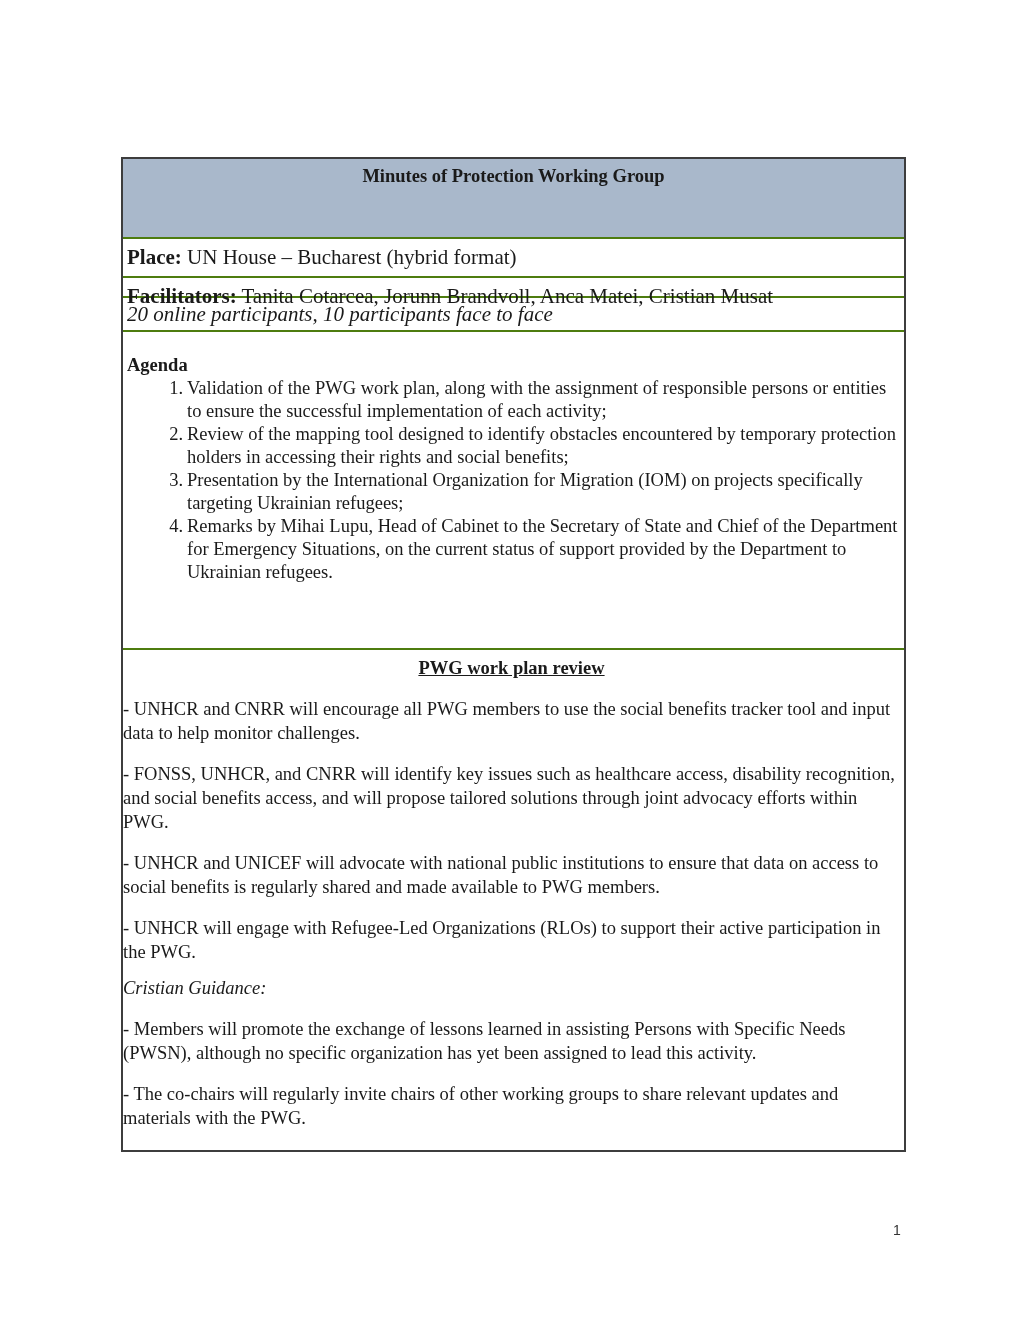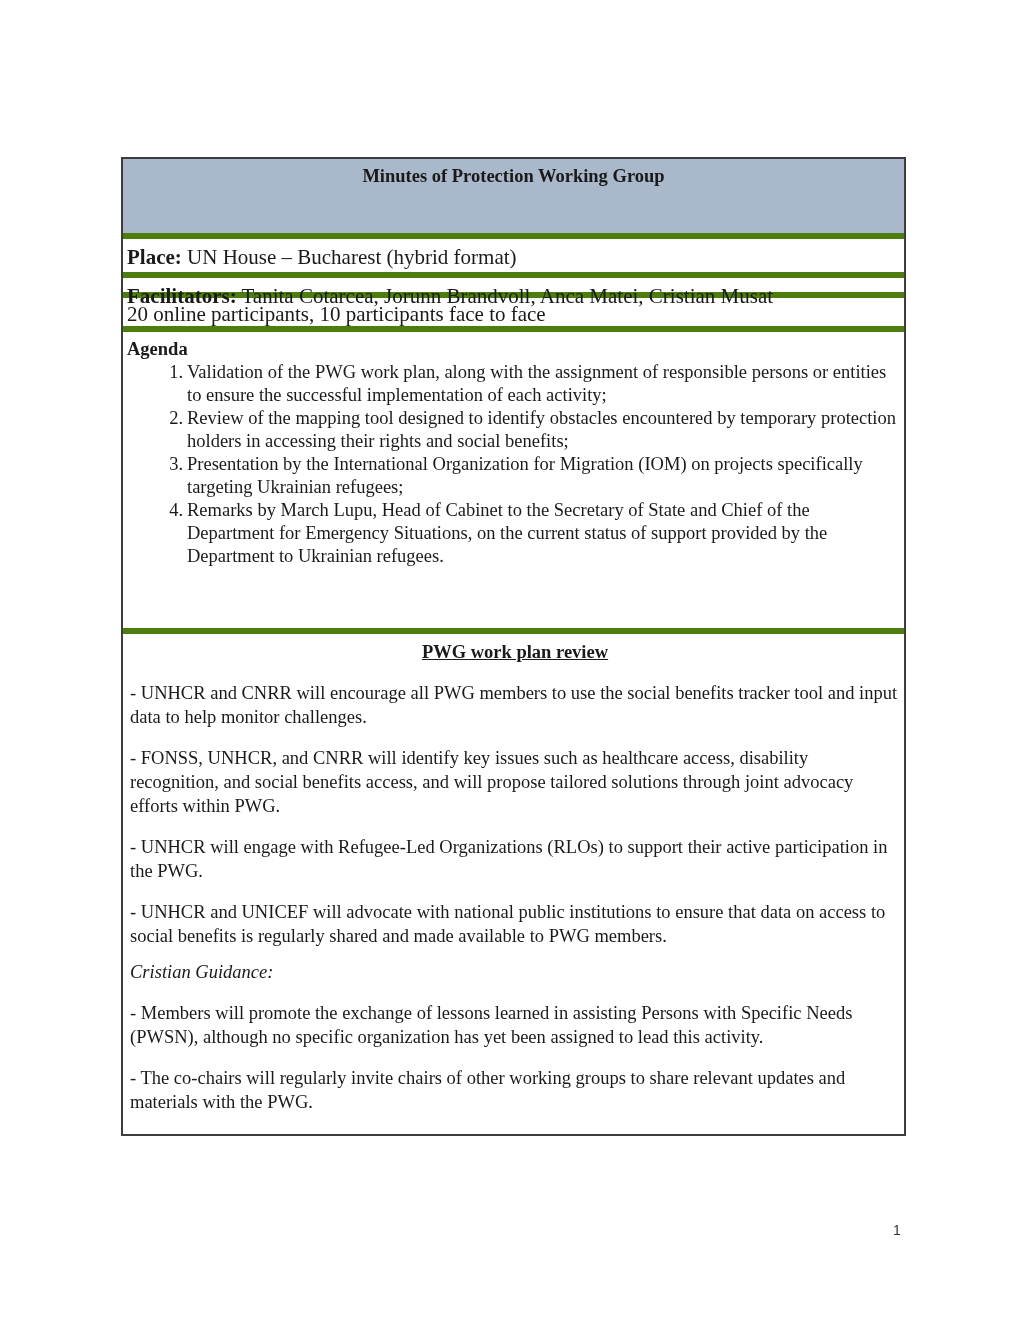--- a/index.html
+++ b/index.html
@@ -2,38 +2,38 @@
 <html><head>
 <meta charset="utf-8">
 <style>
   html, body { margin: 0; padding: 0; background: #ffffff; }
   body { width: 1024px; height: 1325px; position: relative; font-family: "Liberation Serif", serif; color: #1a1a1a; }
   .page { position: absolute; left: 0; top: 0; width: 1024px; height: 1325px; }
   .doc-table {
     position: absolute; left: 121px; top: 157px; width: 781px;
     border: 2px solid #3d3d3d; border-collapse: collapse; box-sizing: content-box;
   }
-  .row { border-bottom: 6px solid #4d7c0f; box-sizing: border-box; }
+  .row { border-bottom: 2px solid #4d7c0f; box-sizing: border-box; }
   .row:last-child { border-bottom: none; }
   .header-row {
     background: #a9b8cb; height: 80px; text-align: center; font-weight: bold;
     font-size: 18.5px; line-height: 23px; padding-top: 6px; box-sizing: border-box;
   }
   .header-row sup { font-size: 11px; line-height: 0; }
   .line-row { font-size: 21px; padding: 6px 4px 0 4px; box-sizing: border-box; }
   .place-row { height: 39px; }
   .fac-row { height: 20px; }
-  .part-row { height: 34px; padding-top: 4px; }
-  .agenda-row { height: 302px; padding: 6px 4px 0 4px; box-sizing: border-box; font-size: 18.5px; line-height: 23px; }
+  .part-row { height: 34px; padding-top: 4px; font-style: italic; }
+  .agenda-row { height: 302px; padding: 6px 4px 0 4px; box-sizing: border-box; font-size: 18.5px; line-height: 23px; margin-top: 16px; }
   .agenda-title { font-weight: bold; }
   .agenda-list { margin: 0; padding: 0; list-style: none; }
   .agenda-item { display: flex; }
   .agenda-num { width: 60px; text-align: right; padding-right: 4px; box-sizing: border-box; flex: 0 0 60px; }
   .agenda-text { flex: 1; padding-left: 0; }
-  .review-row { padding: 4px 4px 16px 7px; box-sizing: border-box; font-size: 18.5px; line-height: 24px; height: 500px; }
+  .review-row { padding: 4px 4px 16px 0; box-sizing: border-box; font-size: 18.5px; line-height: 24px; height: 500px; }
   .review-title { text-align: center; font-weight: bold; text-decoration: underline; margin: 2px 0 12px 0; }
   .subhead { font-style: italic; margin: 0 0 12px 0; }
   .para { margin: 17px 0 12px 0; }
   .b { font-weight: bold; }
   .page-number { position: absolute; left: 893px; top: 1222px; font-family: "Liberation Sans", sans-serif; font-size: 14px; color: #333; }
 </style>
 </head>
 <body>
 
 <div class="page">
@@ -65,31 +65,31 @@
         <li class="agenda-item">
           <span class="agenda-num">2.</span>
           <span class="agenda-text"> Review of the mapping tool designed to identify obstacles encountered by temporary protection holders in accessing their rights and social benefits;</span>
         </li>
         <li class="agenda-item">
           <span class="agenda-num">3.</span>
           <span class="agenda-text">Presentation by the International Organization for Migration (IOM) on projects specifically targeting Ukrainian refugees;</span>
         </li>
         <li class="agenda-item">
           <span class="agenda-num">4.</span>
-          <span class="agenda-text">Remarks by March Lupu, Head of Cabinet to the Secretary of State and Chief of the Department for Emergency Situations, on the current status of support provided by the Department to Ukrainian refugees.</span>
+          <span class="agenda-text">Remarks by Mihai Lupu, Head of Cabinet to the Secretary of State and Chief of the Department for Emergency Situations, on the current status of support provided by the Department to Ukrainian refugees.</span>
         </li>
       </ol>
     </div>
 
     <div class="row review-row">
       <div class="review-title">PWG work plan review</div>
       <p class="para">- UNHCR and CNRR will encourage all PWG members to use the social benefits tracker tool and input data to help monitor challenges.</p>
       <p class="para">- FONSS, UNHCR, and CNRR will identify key issues such as healthcare access, disability recognition, and social benefits access, and will propose tailored solutions through joint advocacy efforts within PWG.</p>
+      <p class="para">- UNHCR and UNICEF will advocate with national public institutions to ensure that data on access to social benefits is regularly shared and made available to PWG members.</p>
       <p class="para">- UNHCR will engage with Refugee-Led Organizations (RLOs) to support their active participation in the PWG.</p>
-      <p class="para">- UNHCR and UNICEF will advocate with national public institutions to ensure that data on access to social benefits is regularly shared and made available to PWG members.</p>
       <p class="subhead">Cristian Guidance:</p>
       <p class="para">- Members will promote the exchange of lessons learned in assisting Persons with Specific Needs (PWSN), although no specific organization has yet been assigned to lead this activity.</p>
       <p class="para">- The co-chairs will regularly invite chairs of other working groups to share relevant updates and materials with the PWG.</p>
     </div>
 
   </div>
 
   <div class="page-number">1</div>
 </div>
 

